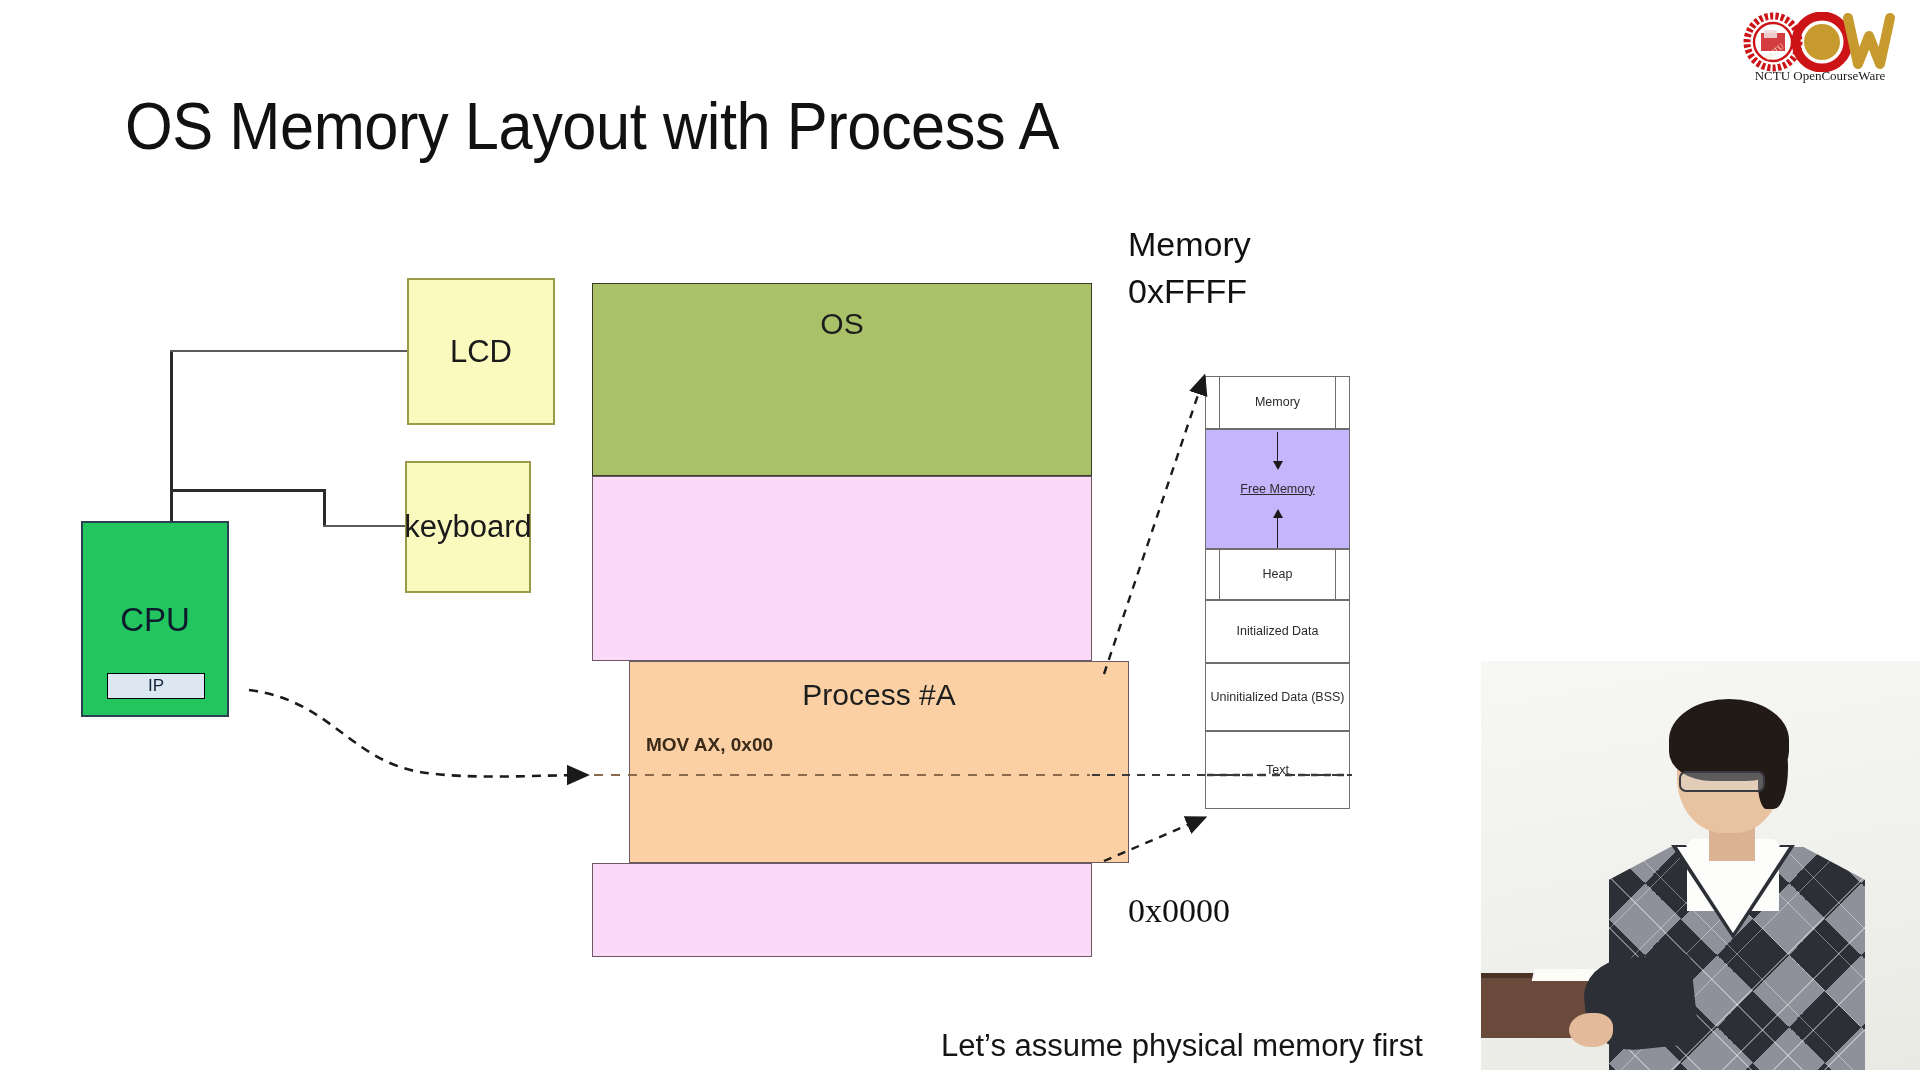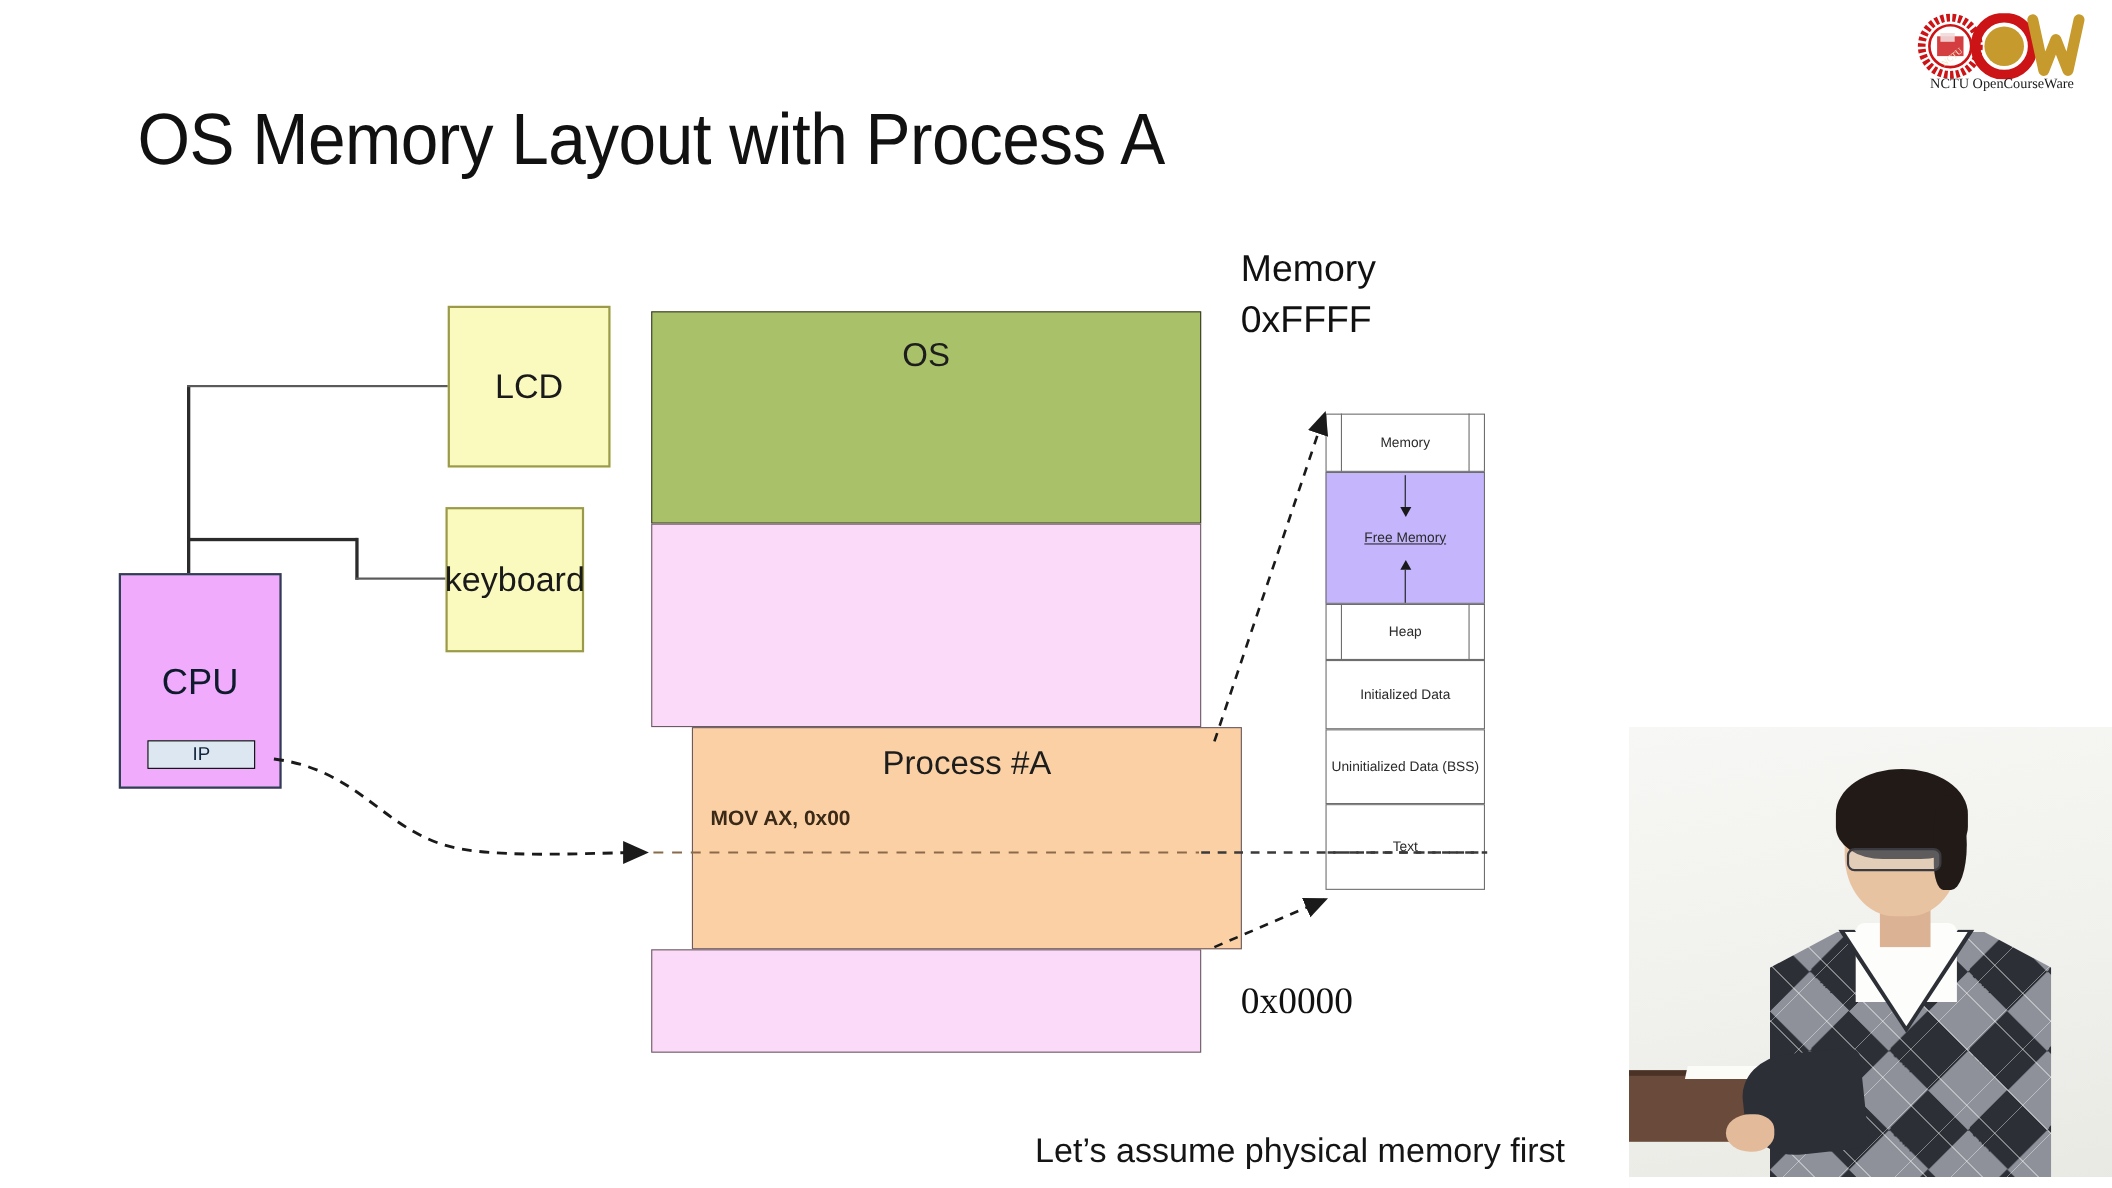--- a/index.html
+++ b/index.html
@@ -69,25 +69,25 @@
     justify-content: center;
     font-size: 31px;
     color: #1a1a1a;
   }
   #lcd-box   { left: 407px; top: 278px; width: 148px; height: 147px; }
   #kbd-box   { left: 405px; top: 461px; width: 126px; height: 132px; }
 
   
   #cpu-box {
     position: absolute;
-    left: 108px;
+    left: 81px;
     top: 521px;
     width: 148px;
     height: 196px;
-    background: #f0abfc;
+    background: #22c55e;
     border: 2px solid #2d3f52;
     box-sizing: border-box;
   }
   #cpu-label {
     position: absolute;
     left: 0;
     top: 78px;
     width: 100%;
     text-align: center;
     font-size: 33px;

